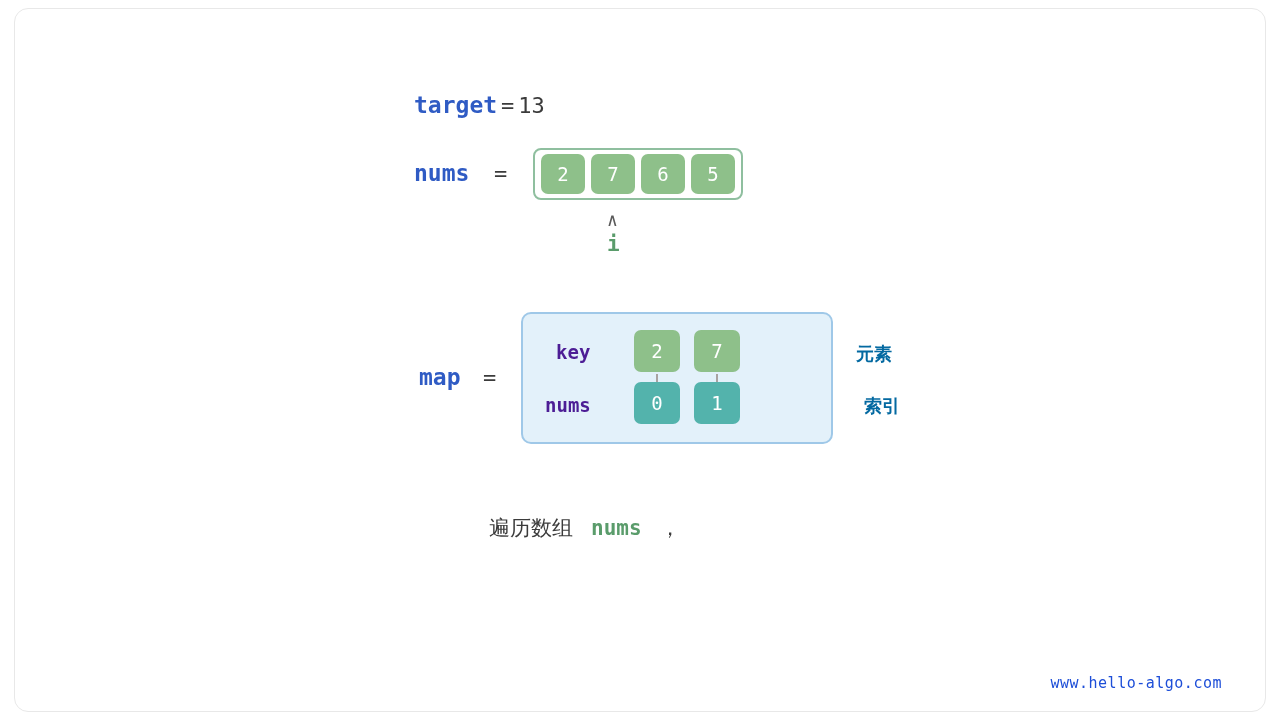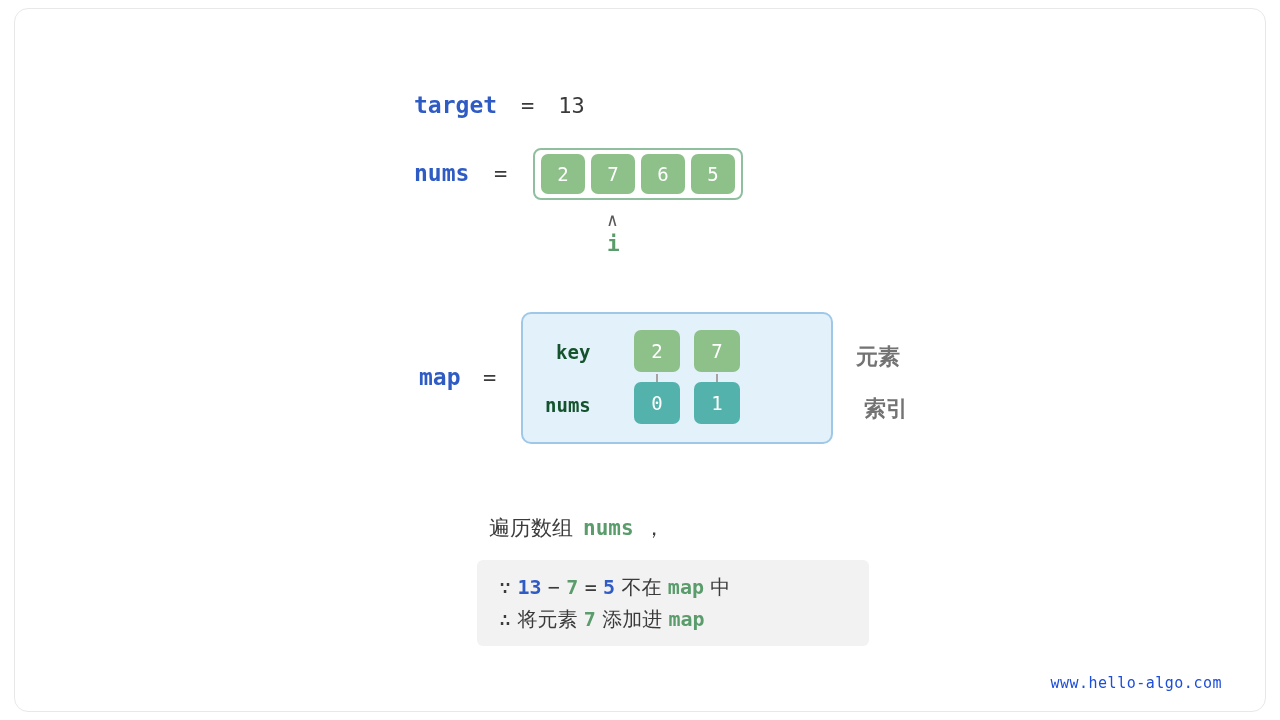--- a/index.html
+++ b/index.html
@@ -31,21 +31,21 @@
     box-sizing: border-box;
   }
 
   
   .target-row {
     position: absolute;
     left: 414px;
     top: 92px;
     display: flex;
     align-items: baseline;
-    gap: 24px;
+    gap: 4px;
   }
   .var-name {
     font-family: "DejaVu Sans Mono", monospace;
     font-size: 23px;
     font-weight: bold;
     color: #2f5bc4;
   }
   .eq {
     font-family: "DejaVu Sans Mono", monospace;
     font-size: 22px;
@@ -146,21 +146,21 @@
     background: #e3f1fa;
     border: 2px solid #9fc8e8;
     border-radius: 10px;
     box-sizing: border-box;
   }
   .map-row-label {
     position: absolute;
     font-family: "DejaVu Sans Mono", monospace;
     font-size: 19px;
     font-weight: bold;
-    color: #14532d;
+    color: #4c1d95;
   }
   .key-label { left: 556px; top: 341px; }
   .value-label { left: 545px; top: 394px; }
 
   .map-cell {
     position: absolute;
     width: 46px;
     height: 42px;
     border-radius: 7px;
     display: flex;
@@ -180,38 +180,38 @@
     left: 521px;
     top: 312px;
     width: 312px;
     height: 132px;
     overflow: visible;
   }
 
   .side-label {
     position: absolute;
     font-family: "DejaVu Sans", "Liberation Sans", sans-serif;
-    font-size: 22px;
-    font-weight: bold;
-    color: #737373;
+    font-size: 18px;
+    font-weight: bold;
+    color: #0369a1;
   }
   .side-elem { left: 856px; top: 342px; }
   .side-index { left: 864px; top: 394px; }
 
   
   .caption {
     position: absolute;
     left: 489px;
     top: 514px;
     font-family: "DejaVu Sans", "Liberation Sans", sans-serif;
     font-size: 21px;
     color: #3b3b3b;
     display: flex;
     align-items: baseline;
-    gap: 10px;
+    gap: 18px;
   }
   .caption .code-green {
     font-family: "DejaVu Sans Mono", monospace;
     font-weight: bold;
     color: #5a9c6b;
     font-size: 21px;
   }
 
   .note-box {
     position: absolute;
@@ -303,35 +303,15 @@
 
   <div class="side-label side-elem">元素</div>
   <div class="side-label side-index">索引</div>
 
   <div class="caption">
     <span>遍历数组</span>
     <span class="code-green">nums</span>
     <span>，</span>
   </div>
 
-  <div class="note-box">
-    <div class="note-line">
-      <span class="tok-plain">∵</span>
-      <span class="tok-blue">13</span>
-      <span class="tok-plain">−</span>
-      <span class="tok-green">7</span>
-      <span class="tok-plain">=</span>
-      <span class="tok-blue">5</span>
-      <span>不在</span>
-      <span class="tok-green">map</span>
-      <span>中</span>
-    </div>
-    <div class="note-line">
-      <span class="tok-plain">∴</span>
-      <span>将元素</span>
-      <span class="tok-green">7</span>
-      <span>添加进</span>
-      <span class="tok-green">map</span>
-    </div>
-  </div>
 
   <div class="watermark">www.hello-algo.com</div>
 </div>
 
 </body></html>

